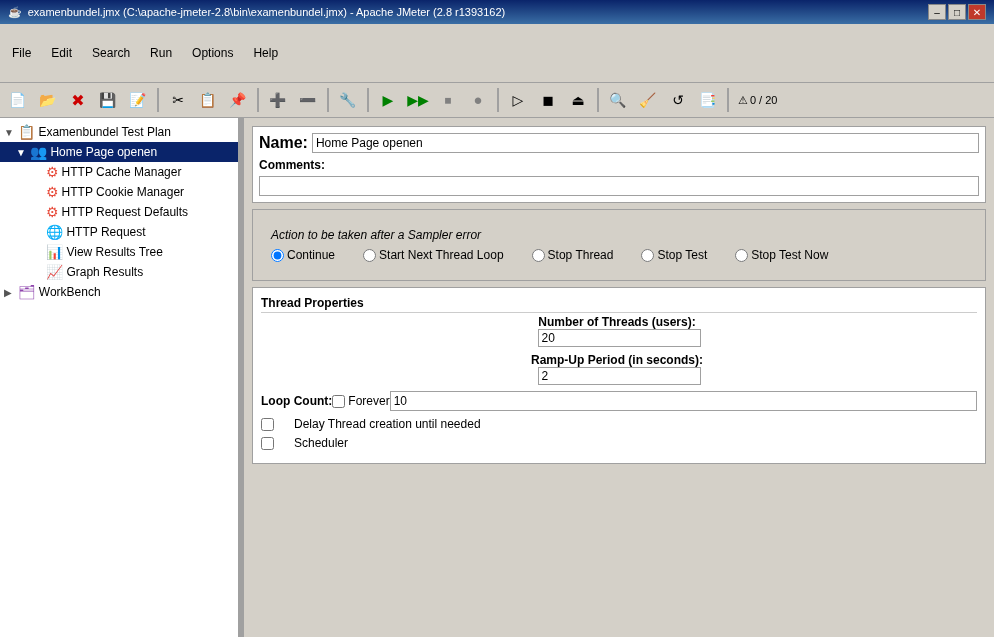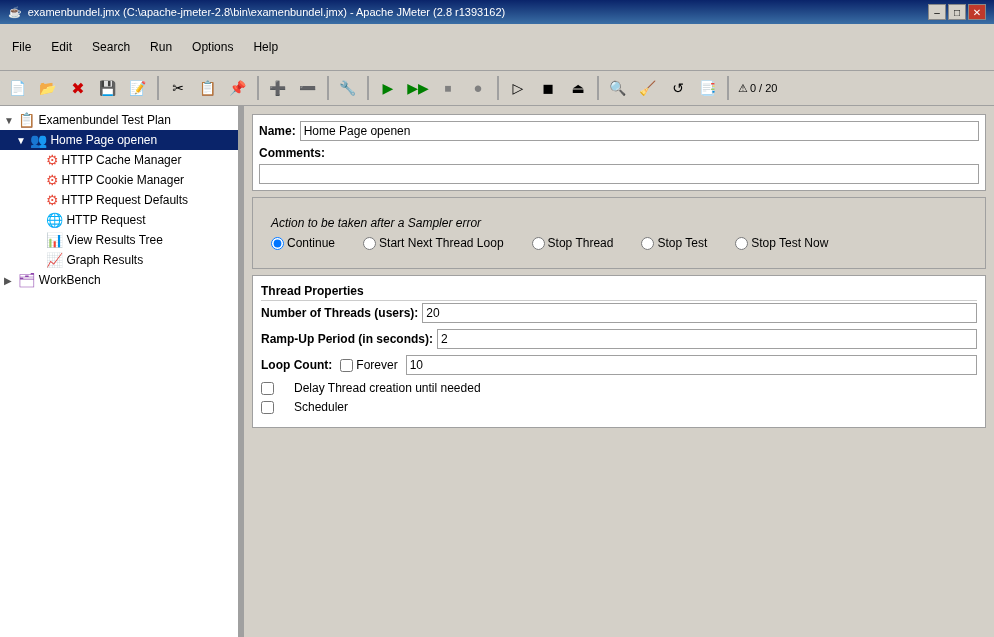--- a/index.html
+++ b/index.html
@@ -25,21 +25,21 @@
       font-size: 10px;
       display: flex; align-items: center; justify-content: center;
       color: #000;
     }
     .title-btn.close { background: #c0392b; color: white; }
 
     
     .menu-bar {
       background: #d4d0c8;
       border-bottom: 1px solid #a0a0a0;
-      padding: 14px 4px;
+      padding: 20px 4px;
       display: flex;
       gap: 4px;
     }
     .menu-item {
       padding: 2px 8px;
       cursor: pointer;
       font-size: 12px;
     }
 
     
@@ -120,21 +120,21 @@
       margin-bottom: 6px;
       padding: 6px;
     }
 
     .form-row {
       display: flex;
       align-items: center;
       margin-bottom: 5px;
     }
     .form-label {
-      font-size: 12px;
+      font-size: 16px;
       font-weight: bold;
       white-space: nowrap;
       margin-right: 4px;
     }
     .form-input {
       flex: 1;
       height: 20px;
       border: 1px solid #a0a0a0;
       padding: 1px 3px;
       font-size: 12px;
@@ -182,39 +182,40 @@
     }
     .thread-props-section {
       border: 1px solid #a0a0a0;
       padding: 8px;
       background: white;
     }
     .props-row {
       display: flex;
       align-items: center;
       margin-bottom: 6px;
+      flex-direction: column;
     }
     .props-label {
       font-size: 12px;
       font-weight: bold;
       white-space: nowrap;
       margin-right: 4px;
     }
     .props-input {
       flex: 1;
       height: 20px;
       border: 1px solid #a0a0a0;
       padding: 1px 3px;
       font-size: 12px;
       background: white;
     }
     .loop-row {
       display: flex;
       align-items: center;
-      gap: 8px;
+      gap: 0;
       margin-bottom: 6px;
     }
     .loop-label { font-size: 12px; font-weight: bold; }
     .loop-forever { display: flex; align-items: center; gap: 3px; font-size: 12px; }
     .checkbox-row {
       display: flex;
       align-items: center;
       gap: 20px;
       margin-bottom: 5px;
     }

